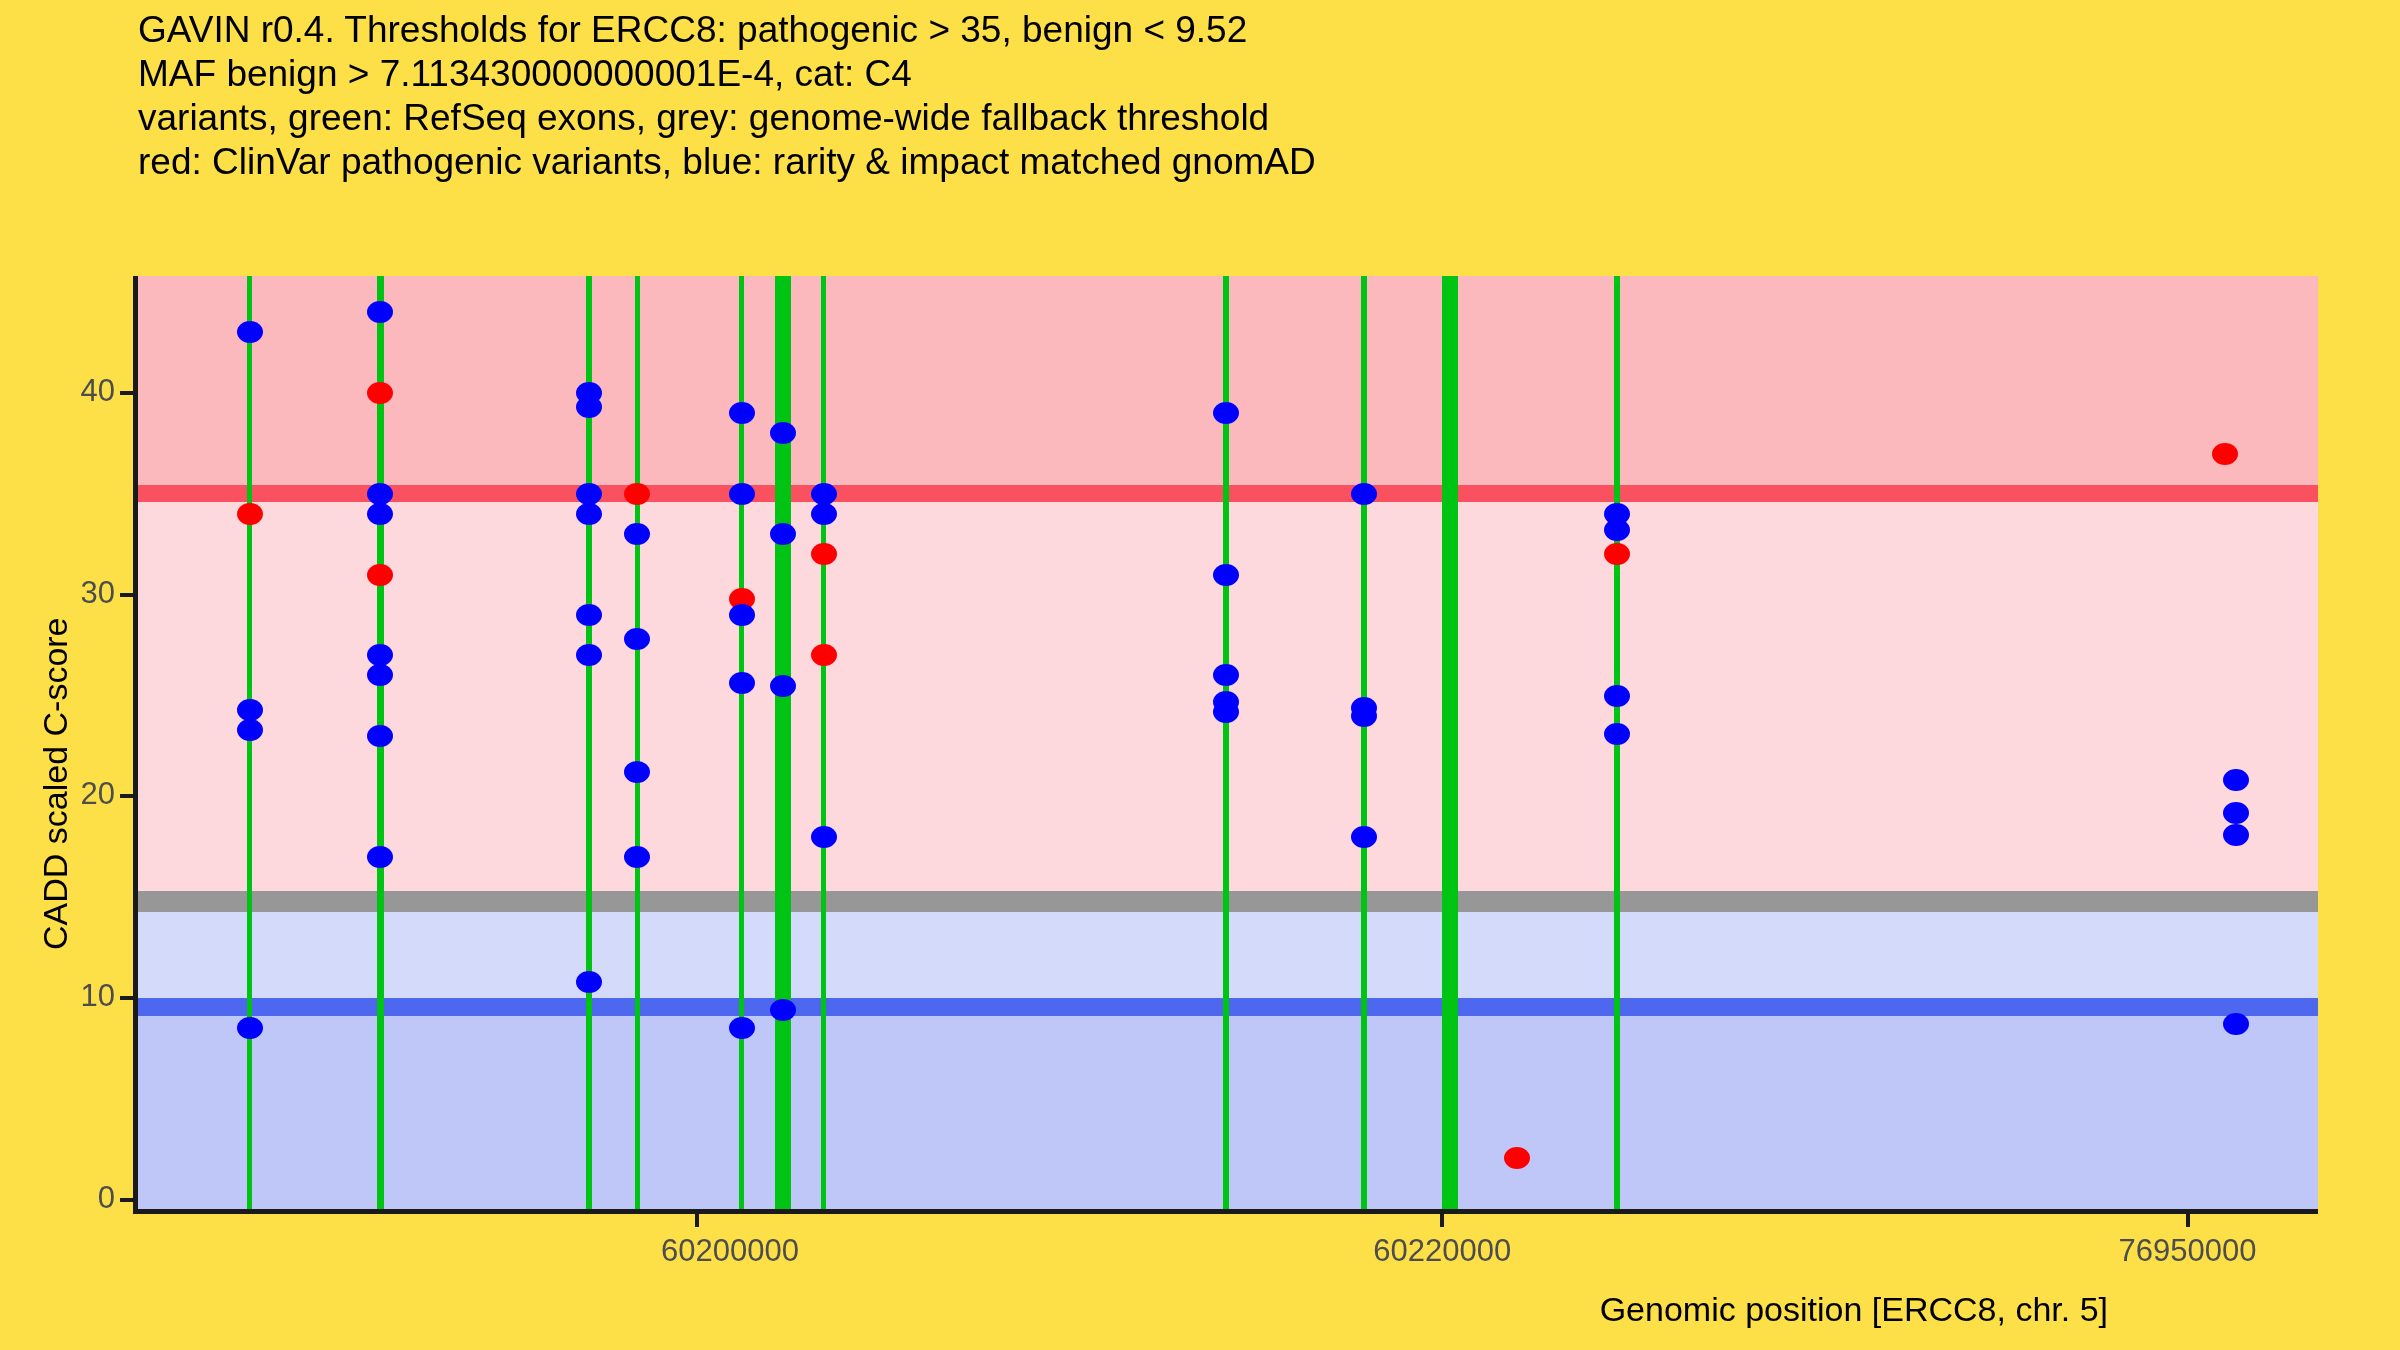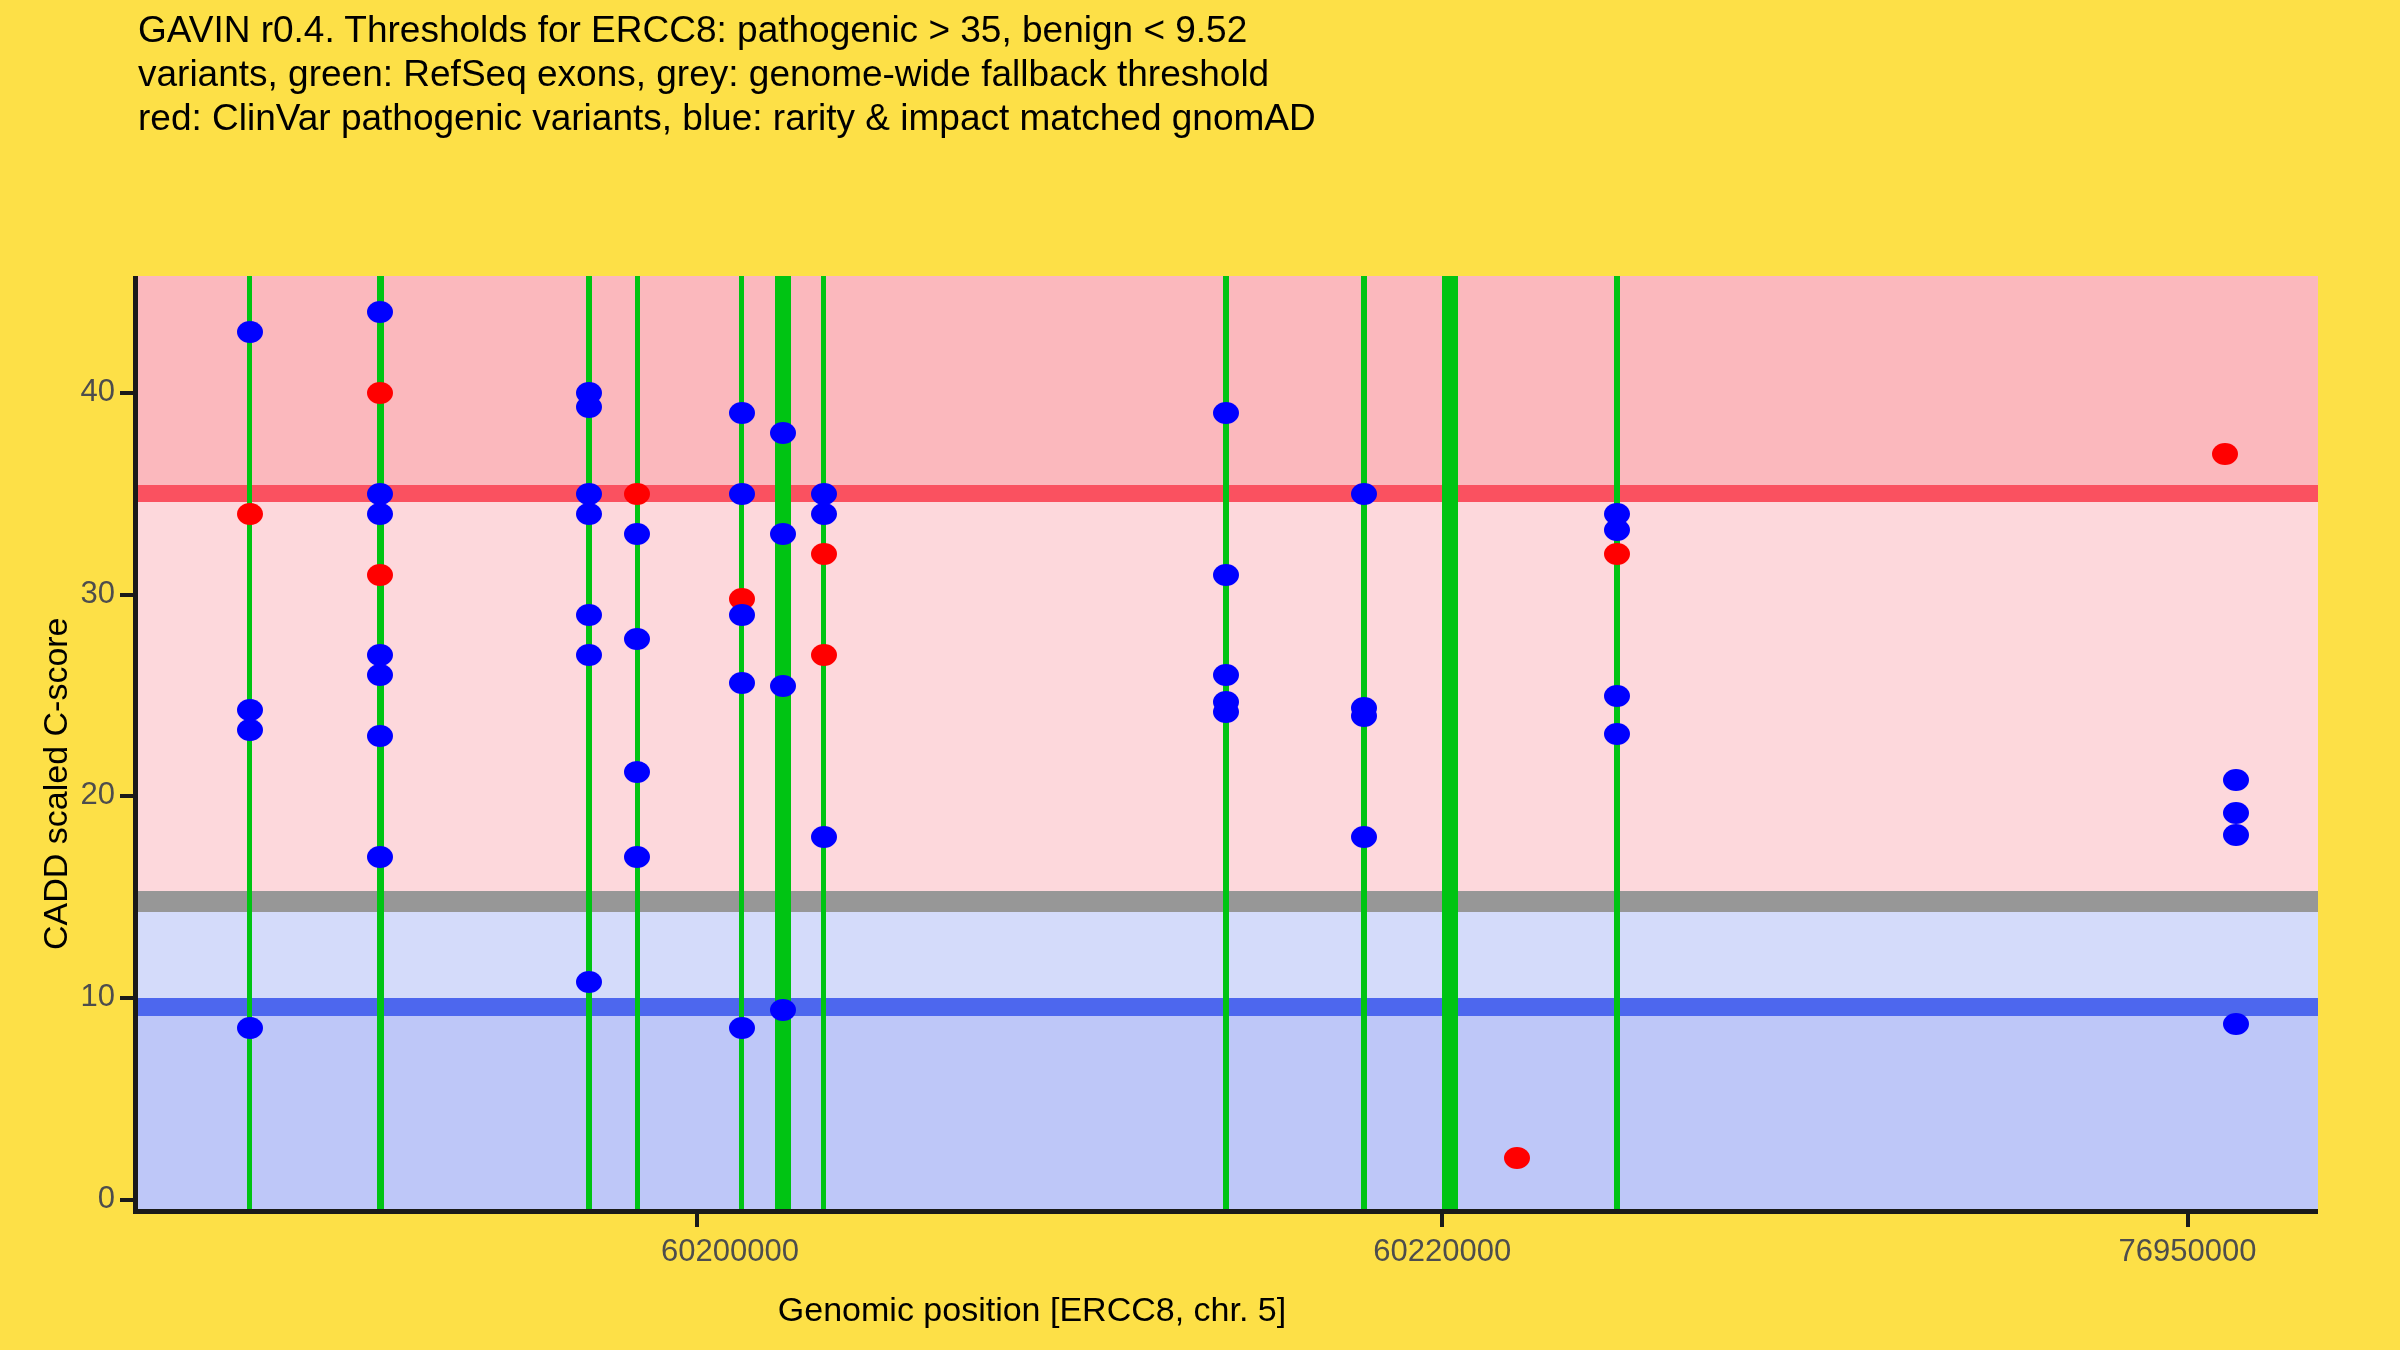--- a/index.html
+++ b/index.html
@@ -30,30 +30,31 @@
   .ytick{position:absolute;width:13px;height:4px;background:#1a1a1a;left:120px;}
   .ylab{position:absolute;right:2285px;text-align:right;font-size:31px;color:#4d4d4d;
         font-family:"Liberation Sans",sans-serif;white-space:nowrap;}
   .xtick{position:absolute;top:1214px;width:4px;height:13px;background:#1a1a1a;}
   .xlab{position:absolute;top:1233px;font-size:31px;color:#4d4d4d;
         font-family:"Liberation Sans",sans-serif;white-space:nowrap;transform:translateX(-50%);}
 
   #ylab-title{position:absolute;left:0;top:0;font-size:34px;color:#000000;
      transform-origin:0 0;white-space:nowrap;font-family:"Liberation Sans",sans-serif;}
   #ylab-wrap{position:absolute;left:36px;top:0;width:46px;height:1212px;}
-  #xlab-title{position:absolute;left:0;top:1290px;width:2064px;text-align:center;
-     font-size:34px;color:#000000;font-family:"Liberation Sans",sans-serif;}
+  #xlab-title{position:absolute;left:0;top:1290px;width:2064px;text-align:right;
+     font-size:34px;color:#000000;font-family:"Liberation Sans",sans-serif;padding-left:44px;}
 </style>
 </head>
 <body>
 
 <div id="root">
 
   <div id="title-block">
     <div class="title-line">GAVIN r0.4. Thresholds for ERCC8: pathogenic &gt; 35, benign &lt; 9.52</div>
+    <div class="title-line">MAF benign &gt; 7.113430000000001E-4, cat: C4</div>
     <div class="title-line">variants, green: RefSeq exons, grey: genome-wide fallback threshold</div>
     <div class="title-line">red: ClinVar pathogenic variants, blue: rarity &amp; impact matched gnomAD</div>
   </div>
 
   <div id="panel">
     <div id="bands-layer">
         <div class="band" style="top: 0px; height: 208.784px; background: rgb(251, 184, 189);"></div>
         <div class="band" style="top: 208.784px; height: 17.1466px; background: rgb(250, 81, 96);"></div>
         <div class="band" style="top: 225.931px; height: 389.328px; background: rgb(253, 216, 220);"></div>
         <div class="band" style="top: 615.259px; height: 21.181px; background: rgb(151, 151, 151);"></div>

